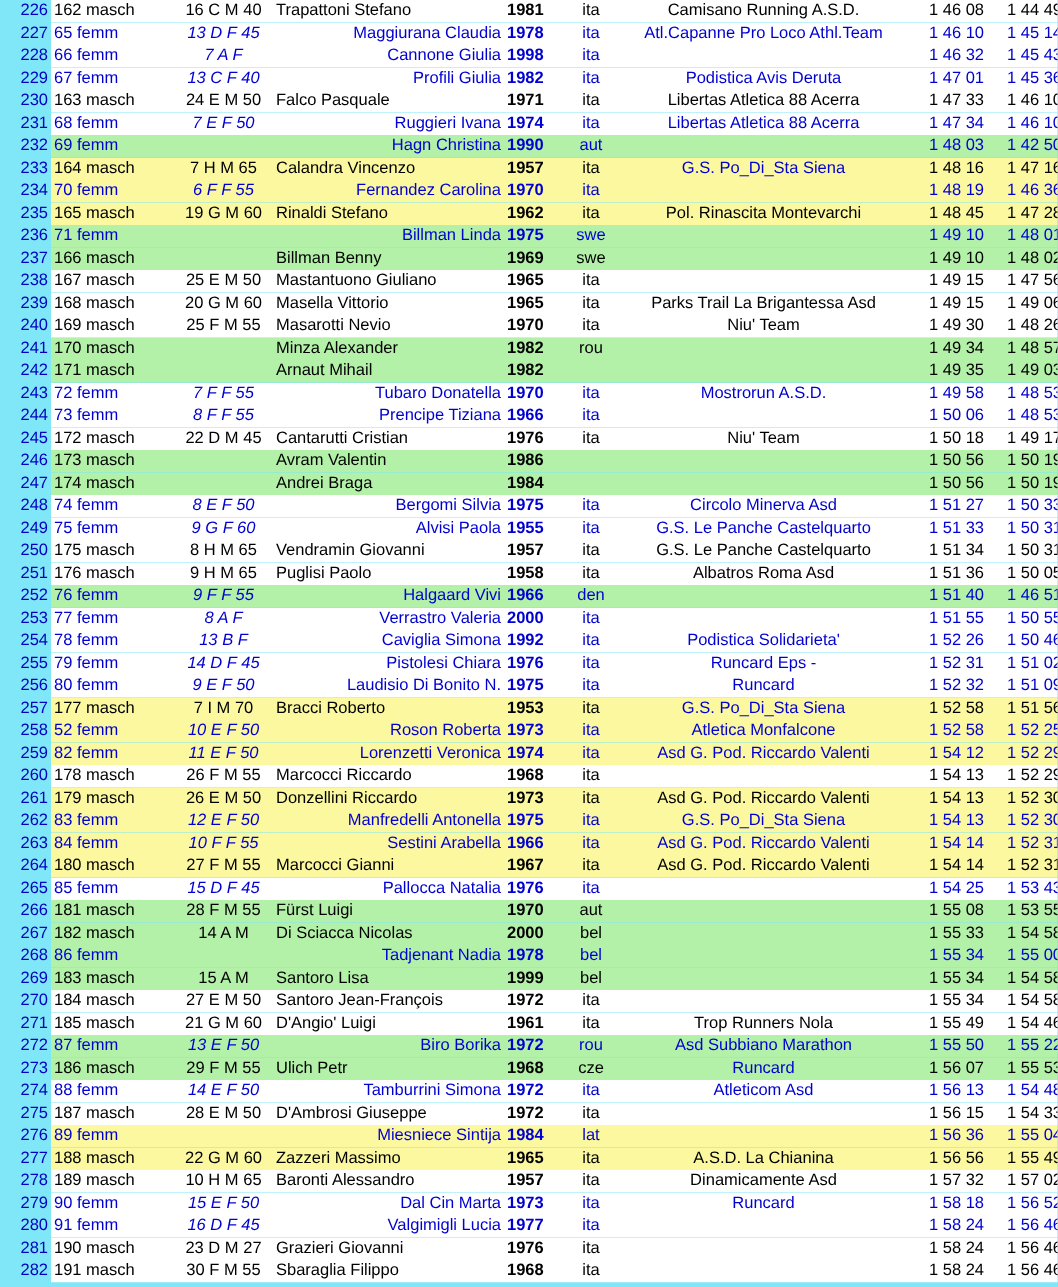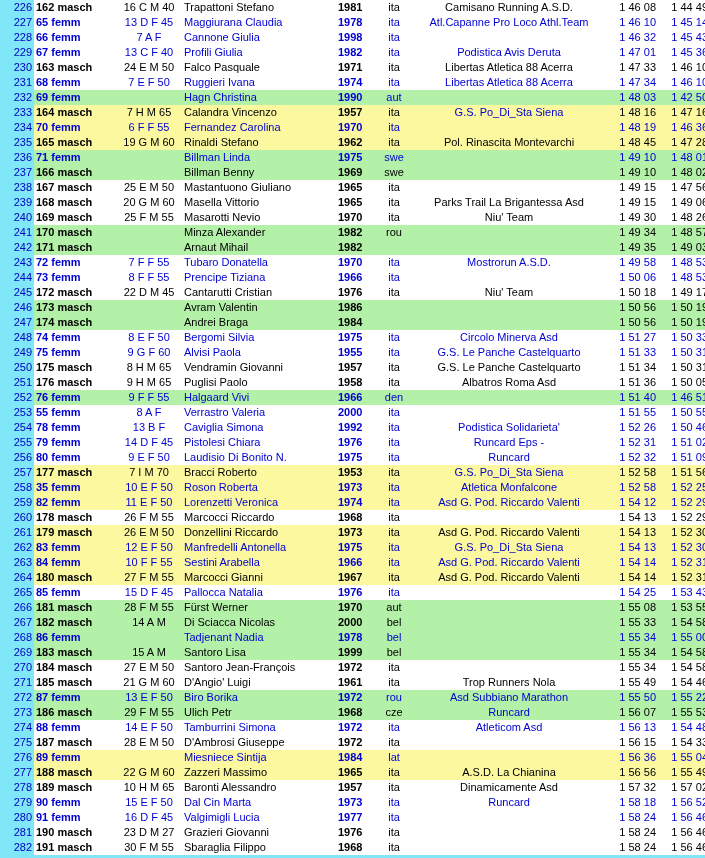--- a/index.html
+++ b/index.html
@@ -20,41 +20,41 @@
     padding:0 2px;
     height:15px;
     line-height:15px;
     font-size:11px;
     white-space:nowrap;
     overflow:hidden;
     vertical-align:middle;
   }
   
   .c-pos{width:30px;text-align:right;padding-right:4px;}
-  .c-num{width:78px;text-align:left;padding-left:4px;font-weight:bold;}
+  .c-num{width:78px;text-align:left;padding-left:4px;}
   .c-cat{width:62px;text-align:center;}
   .c-name{width:150px;text-align:left;padding-left:6px;margin-left:36px;}
   .c-year{width:36px;text-align:left;padding-left:4px;font-weight:bold;}
   .c-nat{width:32px;text-align:center;padding-left:4px;}
   .c-team{width:190px;text-align:center;}
   .c-t1{width:48px;text-align:right;}
   .c-t2{width:48px;text-align:right;padding-right:4px;}
 
   
   tr.r-white td{background:#ffffff;}
   tr.r-green td{background:#b3f0a8;}
   tr.r-yellow td{background:#fbf8a0;}
 
   
   td.c-pos{background:#7fe7f7 !important;color:#0000c0;font-weight:normal;}
   td.c-team{color:#0000d0;}
   td.c-team.black{color:#000;}
-  td.c-name.blue{color:#0000d0;}
+  td.c-name.blue{color:#0000d0;text-align:right;}
   td.c-num.blue{color:#0000d0;}
-  td.c-cat.blue{color:#0000d0;}
+  td.c-cat.blue{color:#0000d0;font-style:italic;}
   td.c-year.blue{color:#0000d0;}
   td.c-nat.blue{color:#0000d0;}
   td.c-t1.blue,td.c-t2.blue{color:#0000d0;}
 </style>
 </head>
 <body>
 
 <div id="wrap">
   <table class="results">
     <tbody id="tbody">
@@ -350,21 +350,21 @@
           <td class="c-cat blue">9 F F 55</td>
           <td class="c-name blue">Halgaard Vivi</td>
           <td class="c-year blue">1966</td>
           <td class="c-nat blue">den</td>
           <td class="c-team blue"></td>
           <td class="c-t1 blue">1 51 40</td>
           <td class="c-t2 blue">1 46 51</td>
         </tr>
         <tr class="r-white">
           <td class="c-pos">253</td>
-          <td class="c-num blue">55 femm</td>
+          <td class="c-num blue">77 femm</td>
           <td class="c-cat blue">8 A F</td>
           <td class="c-name blue">Verrastro Valeria</td>
           <td class="c-year blue">2000</td>
           <td class="c-nat blue">ita</td>
           <td class="c-team blue"></td>
           <td class="c-t1 blue">1 51 55</td>
           <td class="c-t2 blue">1 50 55</td>
         </tr>
         <tr class="r-white">
           <td class="c-pos">254</td>
@@ -405,21 +405,21 @@
           <td class="c-cat">7 I M 70</td>
           <td class="c-name">Bracci Roberto</td>
           <td class="c-year">1953</td>
           <td class="c-nat">ita</td>
           <td class="c-team blue">G.S. Po_Di_Sta Siena</td>
           <td class="c-t1">1 52 58</td>
           <td class="c-t2">1 51 56</td>
         </tr>
         <tr class="r-yellow">
           <td class="c-pos">258</td>
-          <td class="c-num blue">35 femm</td>
+          <td class="c-num blue">52 femm</td>
           <td class="c-cat blue">10 E F 50</td>
           <td class="c-name blue">Roson Roberta</td>
           <td class="c-year blue">1973</td>
           <td class="c-nat blue">ita</td>
           <td class="c-team blue">Atletica Monfalcone</td>
           <td class="c-t1 blue">1 52 58</td>
           <td class="c-t2 blue">1 52 25</td>
         </tr>
         <tr class="r-yellow">
           <td class="c-pos">259</td>
@@ -495,21 +495,21 @@
           <td class="c-year blue">1976</td>
           <td class="c-nat blue">ita</td>
           <td class="c-team blue"></td>
           <td class="c-t1 blue">1 54 25</td>
           <td class="c-t2 blue">1 53 43</td>
         </tr>
         <tr class="r-green">
           <td class="c-pos">266</td>
           <td class="c-num">181 masch</td>
           <td class="c-cat">28 F M 55</td>
-          <td class="c-name">Fürst Werner</td>
+          <td class="c-name">Fürst Luigi</td>
           <td class="c-year">1970</td>
           <td class="c-nat">aut</td>
           <td class="c-team blue"></td>
           <td class="c-t1">1 55 08</td>
           <td class="c-t2">1 53 55</td>
         </tr>
         <tr class="r-green">
           <td class="c-pos">267</td>
           <td class="c-num">182 masch</td>
           <td class="c-cat">14 A M</td>

